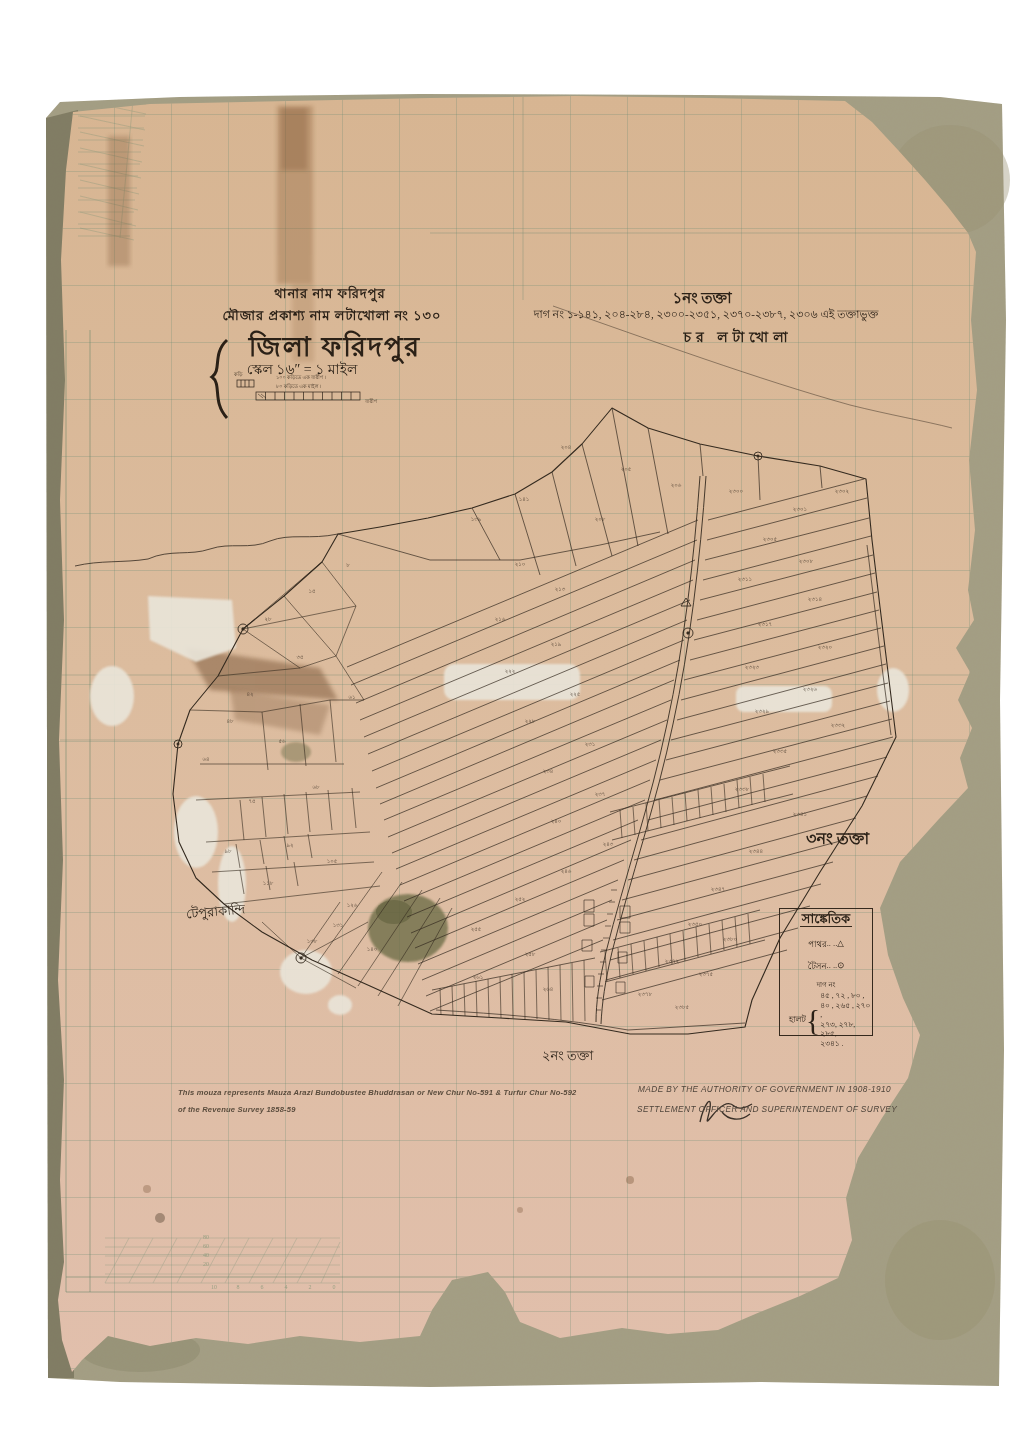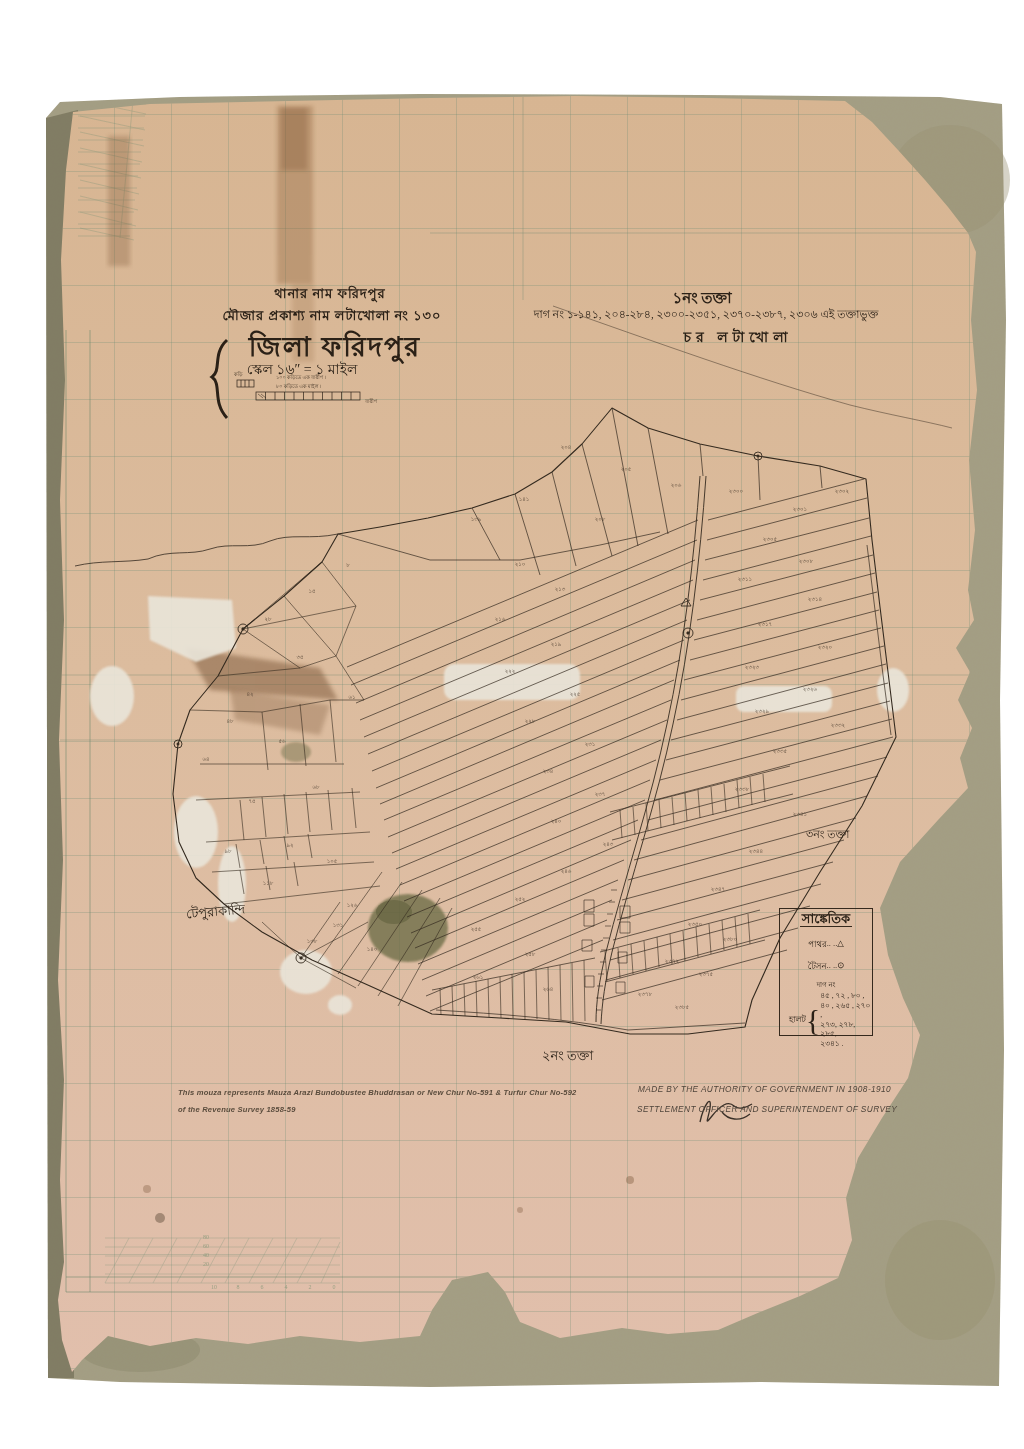--- a/index.html
+++ b/index.html
@@ -261,21 +261,21 @@
 <div class="lbl ctr bn-md" style="left:302px;top:358px;">স্কেল ১৬″ = ১ মাইল</div>
 <div class="lbl tiny" style="left:234px;top:371px;">কড়ি</div>
 <div class="lbl tiny" style="left:276px;top:374px;">১০০ কড়িতে এক জরীপ ।</div>
 <div class="lbl tiny" style="left:276px;top:383px;">৮০ কড়িতে এক মাইল ।</div>
 <div class="lbl tiny" style="left:365px;top:398px;">জরীপ</div>
 
 <div class="lbl ctr" style="left:702px;top:286px;font-size:15px;font-weight:bold;">১নং তক্তা</div>
 <div class="lbl ctr" style="left:706px;top:306px;font-size:11px;">দাগ নং ১-১৪১, ২০৪-২৮৪, ২৩০০-২৩৫১, ২৩৭০-২৩৮৭, ২৩০৬ এই তক্তাভুক্ত</div>
 <div class="lbl ctr" style="left:738px;top:326px;font-size:14px;font-weight:bold;letter-spacing:5px;">চর লটাখোলা</div>
 
-<div class="lbl" style="left:806px;top:826px;font-size:11px;">৩নং তক্তা</div>
+<div class="lbl" style="left:806px;top:826px;font-size:16px;font-weight:bold;">৩নং তক্তা</div>
 <div class="lbl" style="left:525px;top:1046px;font-size:13px;margin-left:17px;">২নং তক্তা</div>
 <div class="lbl" style="left:186px;top:902px;font-size:13px;transform:rotate(-5deg);">টেপুরাকান্দি</div>
 
 <div id="legend">
   <div class="leg-title"><span>সাঙ্কেতিক</span></div>
   <div class="leg-row">
     <span>পাথর</span>
     <span class="leg-dots">..    ..</span>
     <span class="leg-sym">△</span>
   </div>

